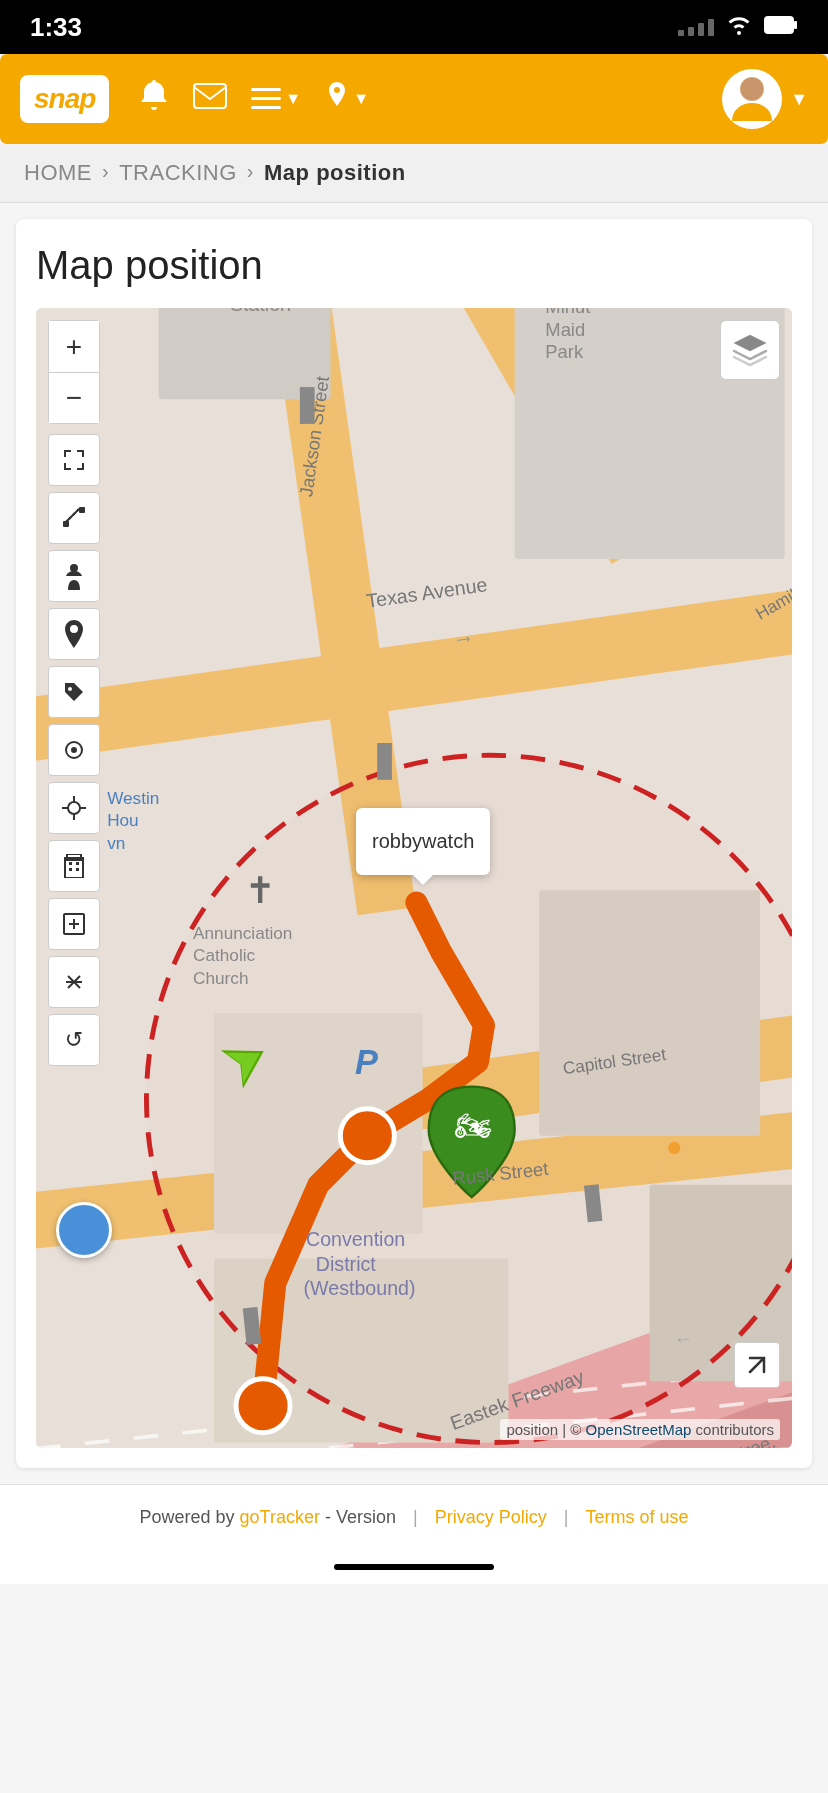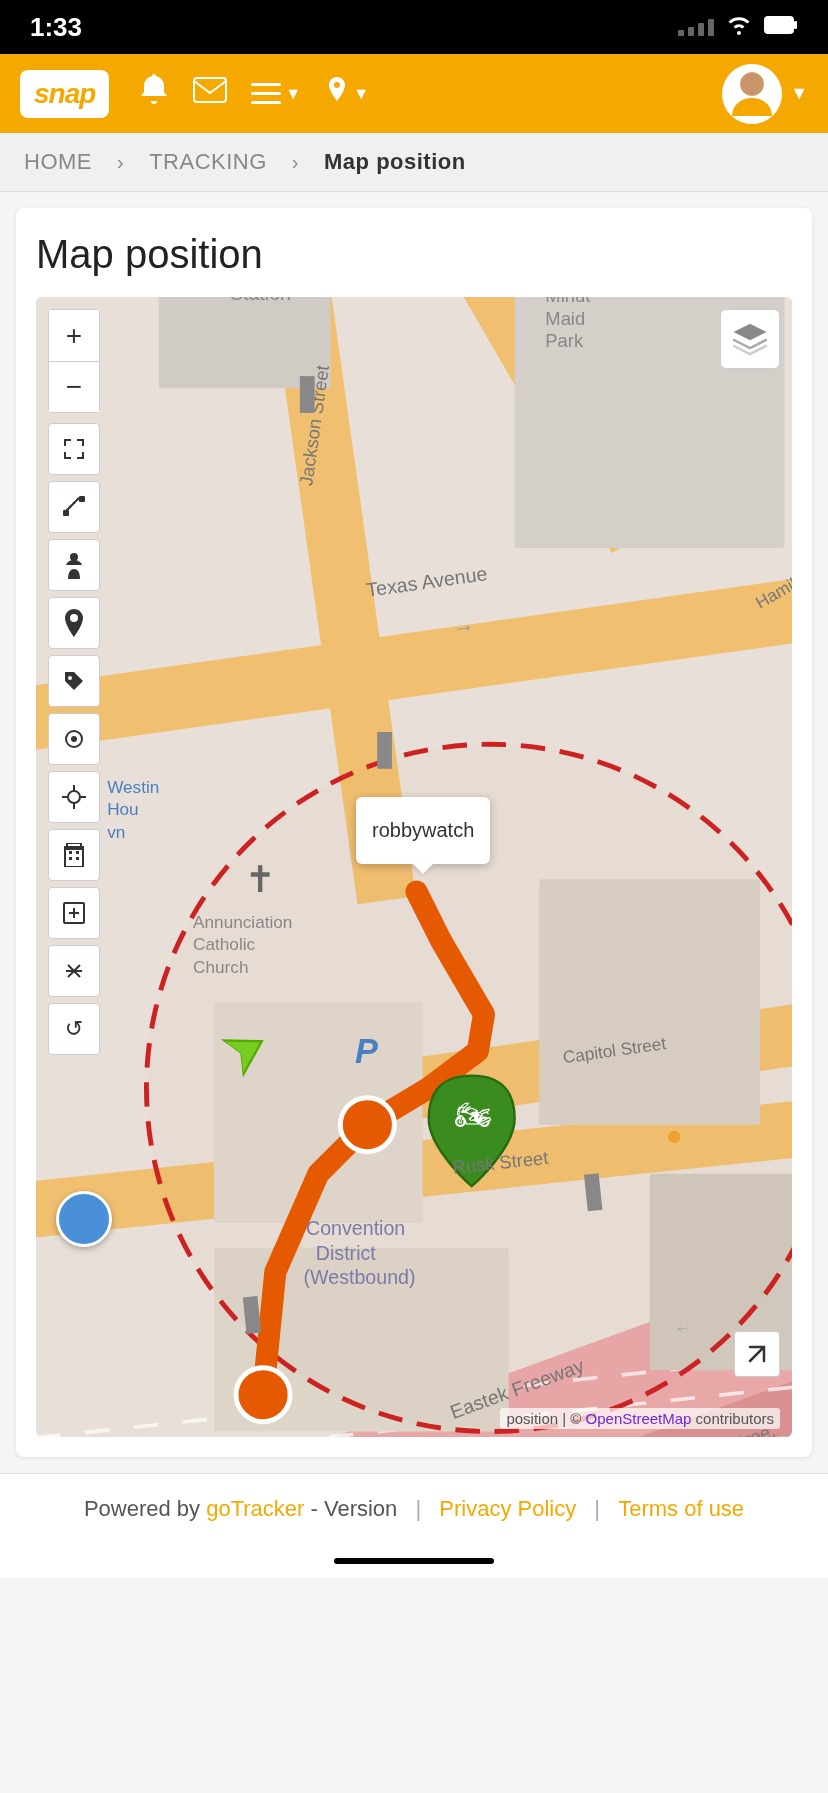--- a/index.html
+++ b/index.html
@@ -21,25 +21,26 @@
     .signal-dots span { background: #fff; border-radius: 1px; width: 6px; }
     .signal-dots span:nth-child(1) { height: 6px; opacity: 0.4; }
     .signal-dots span:nth-child(2) { height: 9px; opacity: 0.4; }
     .signal-dots span:nth-child(3) { height: 13px; opacity: 0.4; }
     .signal-dots span:nth-child(4) { height: 17px; opacity: 0.4; }
     .wifi-icon { color: #fff; font-size: 20px; }
 
     
     .header {
       background: #F5A800;
-      height: 79px;
+      height: 90px;
       display: flex;
       align-items: center;
       padding: 0 20px;
       gap: 20px;
+      border-radius: 7px;
     }
     .logo-box {
       background: #fff;
       border-radius: 8px;
       padding: 8px 14px;
       font-size: 28px;
       font-weight: 700;
       color: #F5A800;
       font-style: italic;
       letter-spacing: -1px;
@@ -49,22 +50,21 @@
     .header-icon-menu { position: relative; }
     .header-spacer { flex: 1; }
     .avatar-container { display: flex; align-items: center; gap: 8px; cursor: pointer; }
     .avatar { width: 60px; height: 60px; border-radius: 50%; background: #fff; overflow: hidden; display: flex; align-items: center; justify-content: center; font-size: 36px; }
 
     
     .breadcrumb {
       background: #f0f0f0;
       padding: 16px 24px;
       display: flex;
-      align-items: center;
-      gap: 25px;
+      gap: 10px;
       font-size: 22px;
       color: #888;
       font-weight: 400;
       letter-spacing: 0.5px;
       border-bottom: 1px solid #ddd;
     }
     .breadcrumb .sep { color: #888; font-size: 20px; }
     .breadcrumb .current { color: #333; font-weight: 600; }
 
     
@@ -148,21 +148,21 @@
       position: absolute;
       bottom: 8px;
       right: 12px;
       font-size: 15px;
       color: #555;
       background: rgba(255,255,255,0.7);
       padding: 2px 6px;
       border-radius: 3px;
       z-index: 10;
     }
-    .map-attribution a { color: #6d28d9; text-decoration: none; }
+    .map-attribution a { color: #0c4a6e; text-decoration: none; }
 
     
     .map-locate-btn {
       position: absolute;
       bottom: 190px;
       left: 20px;
       width: 56px;
       height: 56px;
       background: #4a90d9;
       border-radius: 50%;
@@ -171,21 +171,21 @@
       cursor: pointer;
       box-shadow: 0 2px 6px rgba(0,0,0,0.3);
     }
 
     
     .footer {
       background: #fff;
       border-top: 1px solid #e0e0e0;
       padding: 22px 20px;
       text-align: center;
-      font-size: 22px;
+      font-size: 18px;
       color: #555;
     }
     .footer a { color: #F5A800; text-decoration: none; }
     .footer .separator { color: #aaa; margin: 0 12px; }
 
     
     .home-indicator {
       background: #fff;
       height: 34px;
       display: flex;

